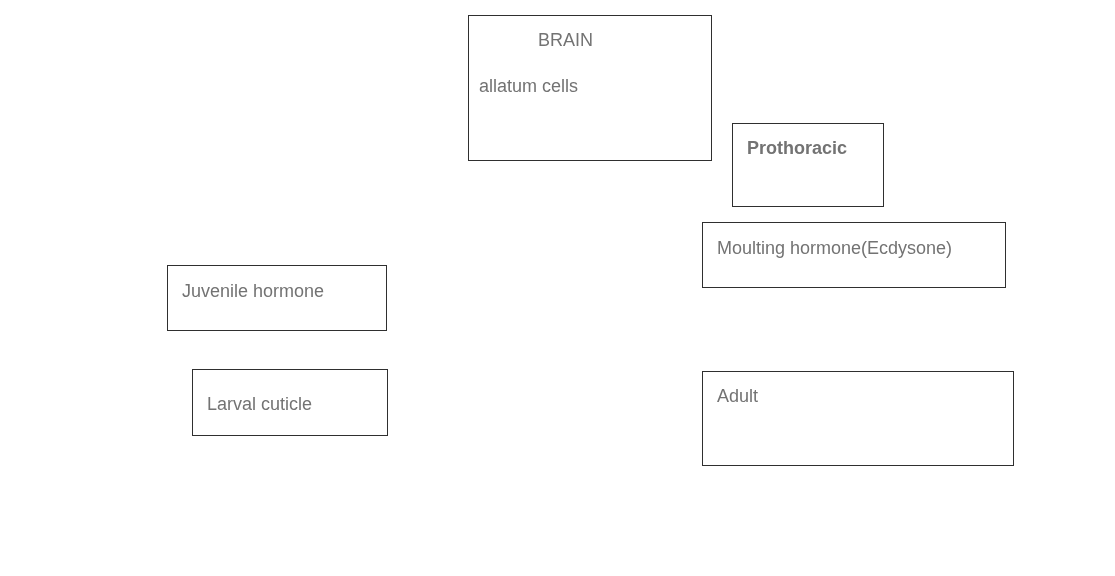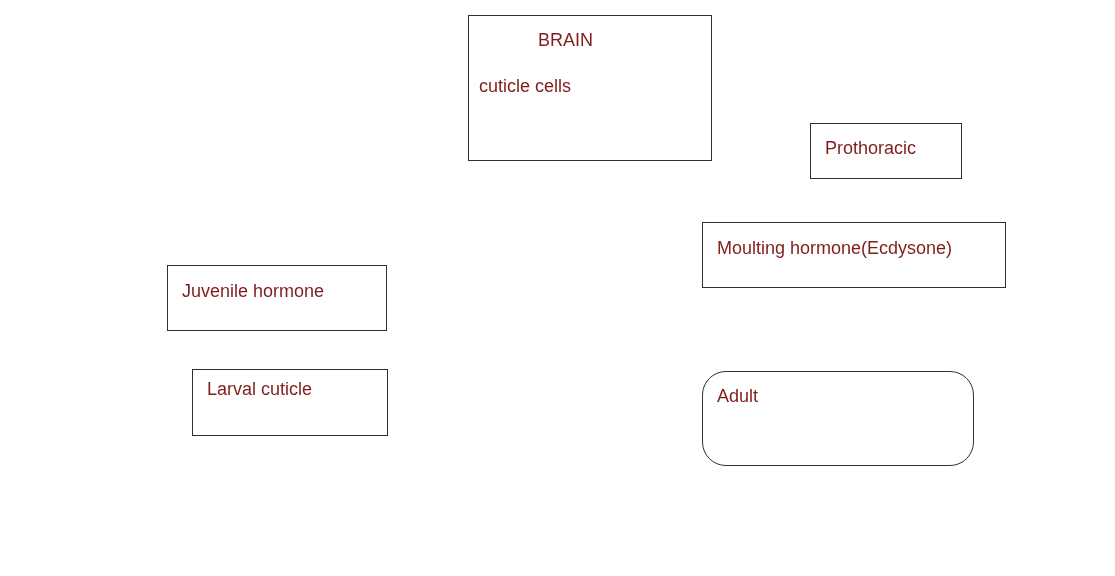--- a/index.html
+++ b/index.html
@@ -9,49 +9,49 @@
   }
   #canvas {
     position: relative;
     width: 1115px;
     height: 576px;
     background: #ffffff;
     overflow: hidden;
     font-family: "Liberation Sans", sans-serif;
     font-size: 18px;
     line-height: 26px;
-    color: #7f1d1d;
+    color: #737373;
   }
   .box {
     position: absolute;
     border: 1.5px solid #2f2f2f;
     background: #ffffff;
     box-sizing: border-box;
     padding: 11px 12px 0 14px;
   }
   .line {
     white-space: nowrap;
   }
   
   #box-brain       { left: 468px; top: 15px;  width: 244px; height: 146px; padding-left: 10px; }
   #box-brain .title{ margin-left: 59px; margin-bottom: 20px; }
-  #box-prothoracic { left: 810px; top: 123px; width: 152px; height: 56px;  }
+  #box-prothoracic { left: 732px; top: 123px; width: 152px; height: 84px; font-weight: bold;  }
   #box-moulting    { left: 702px; top: 222px; width: 304px; height: 66px;  padding-top: 12px; }
   #box-juvenile    { left: 167px; top: 265px; width: 220px; height: 66px;  padding-top: 12px; }
-  #box-larval      { left: 192px; top: 369px; width: 196px; height: 67px;  padding-top: 6px; }
-  #box-adult       { left: 702px; top: 371px; width: 272px; height: 95px; border-radius: 24px;  }
+  #box-larval      { left: 192px; top: 369px; width: 196px; height: 67px;  padding-top: 21px; }
+  #box-adult       { left: 702px; top: 371px; width: 312px; height: 95px;  }
 </style>
 </head>
 <body>
 
 <div id="canvas">
 
   <div class="box" id="box-brain">
     <div class="line title">BRAIN</div>
-    <div class="line">cuticle cells</div>
+    <div class="line">allatum cells</div>
   </div>
 
   <div class="box" id="box-prothoracic">
     <div class="line">Prothoracic</div>
   </div>
 
   <div class="box" id="box-moulting">
     <div class="line">Moulting hormone(Ecdysone)</div>
   </div>
 

